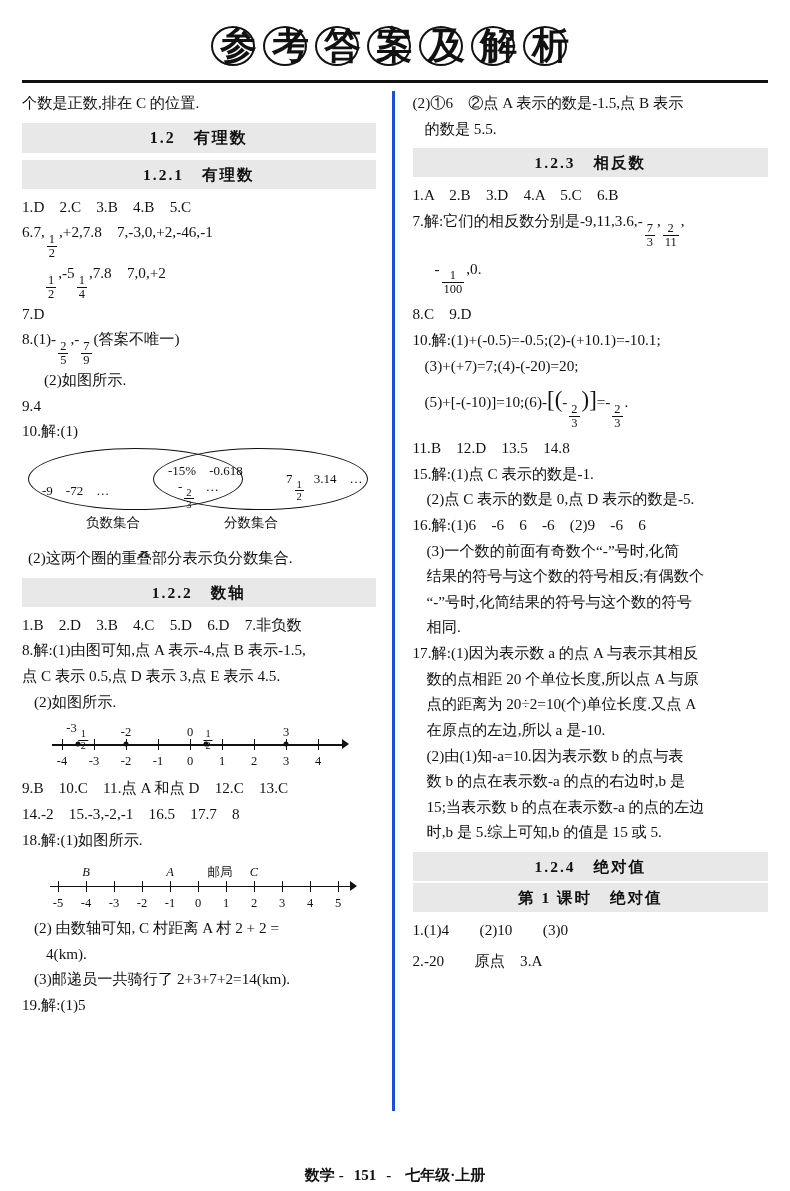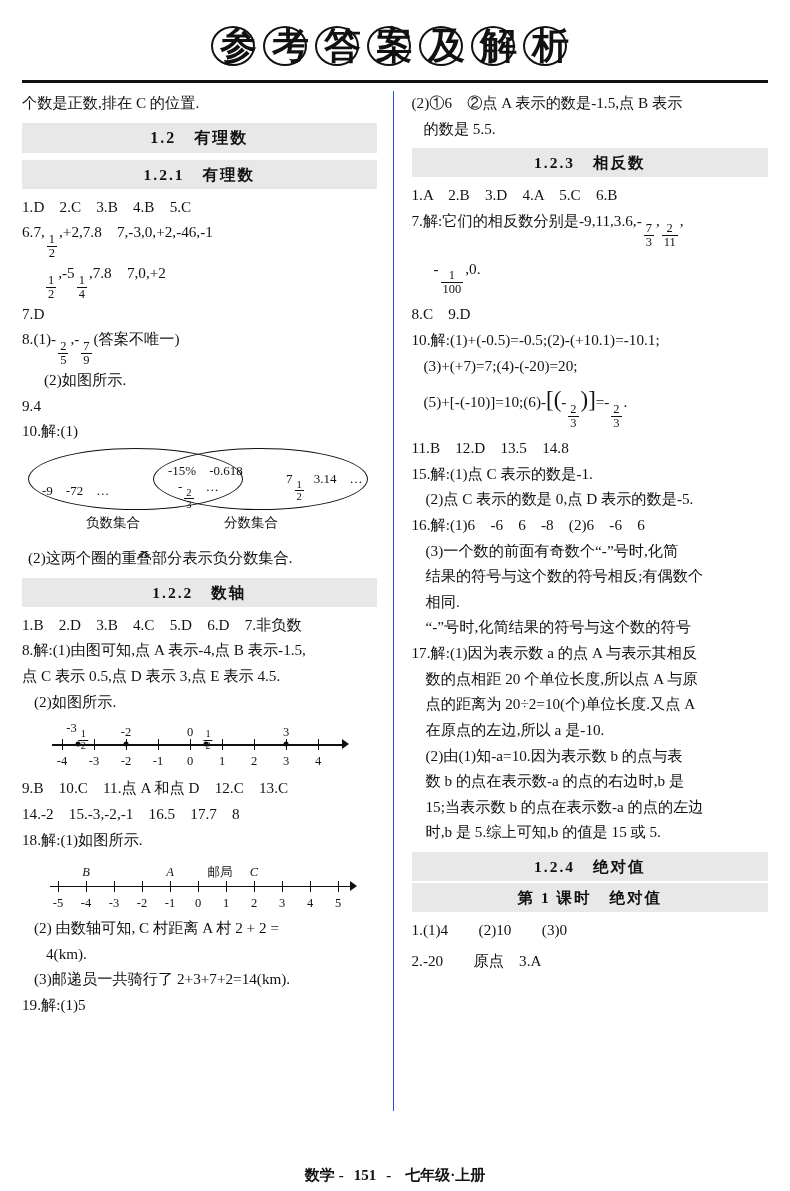--- a/index.html
+++ b/index.html
@@ -46,21 +46,21 @@
   .cols{
     display:flex;
     gap:18px;
     height:1020px;
   }
   .col{
     width:358px;
     font-size:15.2px;
     line-height:1.62;
   }
-  .col.left{border-right:1px solid #1d4ed8;padding-right:16px;width:356px;}
+  .col.left{border-right:3px solid #1d4ed8;padding-right:16px;width:356px;}
   .p{margin:0 0 1px 0;}
   
   .sec{
     background:#e8e8e8;
     text-align:center;
     font-weight:bold;
     font-size:16px;
     margin:7px 0 6px 0;
     padding:2px 0;
     letter-spacing:2px;
@@ -339,25 +339,25 @@
             <span class="den">3</span>
           </span><span class="bigbr">)</span><span class="bigbr">]</span><span>=-</span><span class="frac">
             <span class="num2">2</span>
             <span class="den">3</span>
           </span><span>.</span>
       </div>
 
       <div class="p" style="margin-top:6px">11.B　12.D　13.5　14.8</div>
       <div class="p">15.解:(1)点 C 表示的数是-1.</div>
       <div class="p" style="padding-left:14px">(2)点 C 表示的数是 0,点 D 表示的数是-5.</div>
-      <div class="p">16.解:(1)6　-6　6　-8　(2)6　-6　6</div>
+      <div class="p">16.解:(1)6　-6　6　-6　(2)9　-6　6</div>
       <div class="p" style="padding-left:14px">(3)一个数的前面有奇数个“-”号时,化简</div>
       <div class="p" style="padding-left:14px">结果的符号与这个数的符号相反;有偶数个</div>
+      <div class="p" style="padding-left:14px">“-”号时,化简结果的符号与这个数的符号</div>
       <div class="p" style="padding-left:14px">相同.</div>
-      <div class="p" style="padding-left:14px">“-”号时,化简结果的符号与这个数的符号</div>
 
       <div class="p">17.解:(1)因为表示数 a 的点 A 与表示其相反</div>
       <div class="p" style="padding-left:14px">数的点相距 20 个单位长度,所以点 A 与原</div>
       <div class="p" style="padding-left:14px">点的距离为 20÷2=10(个)单位长度.又点 A</div>
       <div class="p" style="padding-left:14px">在原点的左边,所以 a 是-10.</div>
       <div class="p" style="padding-left:14px">(2)由(1)知-a=10.因为表示数 b 的点与表</div>
       <div class="p" style="padding-left:14px">数 b 的点在表示数-a 的点的右边时,b 是</div>
       <div class="p" style="padding-left:14px">15;当表示数 b 的点在表示数-a 的点的左边</div>
       <div class="p" style="padding-left:14px">时,b 是 5.综上可知,b 的值是 15 或 5.</div>
 

